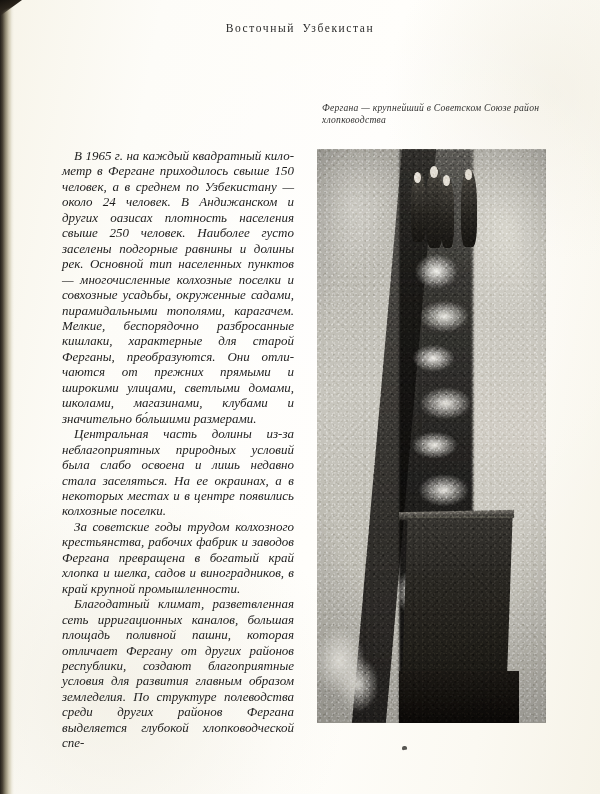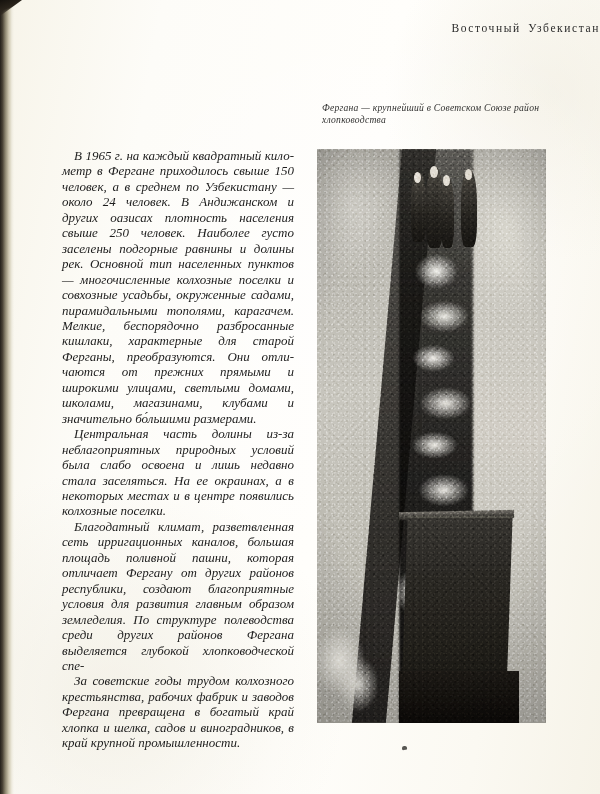--- a/index.html
+++ b/index.html
@@ -54,21 +54,21 @@
     background: linear-gradient(160deg, #15120d 0%, #2b251c 45%, rgba(43,37,28,0) 80%);
     clip-path: polygon(0 0, 100% 0, 0 100%);
     pointer-events: none;
   }
 
   
   .running-head {
     position: absolute;
     left: 0; top: 22px;
     width: 600px;
-    text-align: right;
+    text-align: center;
     font-size: 11.5px;
     letter-spacing: 1.6px;
     color: #2b2b2b;
     word-spacing: 3px;
   }
 
   
   .photo-caption {
     position: absolute;
     left: 310px; top: 102px;
@@ -319,19 +319,19 @@
 
         <div class="grain"></div>
         <div class="photo-vignette"></div>
       </div>
     </div>
   </figure>
 
   <div class="text-column">
     <p>В 1965 г. на каждый квадратный кило­метр в Фергане приходилось свыше 150 че­ловек, а в среднем по Узбекистану — около 24 человек. В Андижанском и других оази­сах плотность населения свыше 250 чело­век. Наиболее густо заселены подгорные равнины и долины рек. Основной тип на­селенных пунктов — многочисленные кол­хозные поселки и совхозные усадьбы, окруженные садами, пирамидальными то­полями, карагачем. Мелкие, беспорядочно разбросанные кишлаки, характерные для старой Ферганы, преобразуются. Они отли­чаются от прежних прямыми и широкими улицами, светлыми домами, школами, ма­газинами, клубами и значительно бо́льши­ми размерами.</p>
     <p>Центральная часть долины из-за небла­гоприятных природных условий была сла­бо освоена и лишь недавно стала заселять­ся. На ее окраинах, а в некоторых местах и в центре появились колхозные поселки.</p>
+    <p>За советские годы трудом колхозного крестьянства, рабочих фабрик и заводов Фергана превращена в богатый край хлоп­ка и шелка, садов и виноградников, в край крупной промышленности.</p>
     <p>Благодатный климат, разветвленная сеть ирригационных каналов, большая площадь поливной пашни, которая отличает Ферга­ну от других районов республики, создают благоприятные условия для развития глав­ным образом земледелия. По структуре полеводства среди других районов Фергана выделяется глубокой хлопководческой спе-</p>
-    <p>За советские годы трудом колхозного крестьянства, рабочих фабрик и заводов Фергана превращена в богатый край хлоп­ка и шелка, садов и виноградников, в край крупной промышленности.</p>
   </div>
 
   <div class="ink-speck"></div>
 
 </div>
 
 </body></html>

